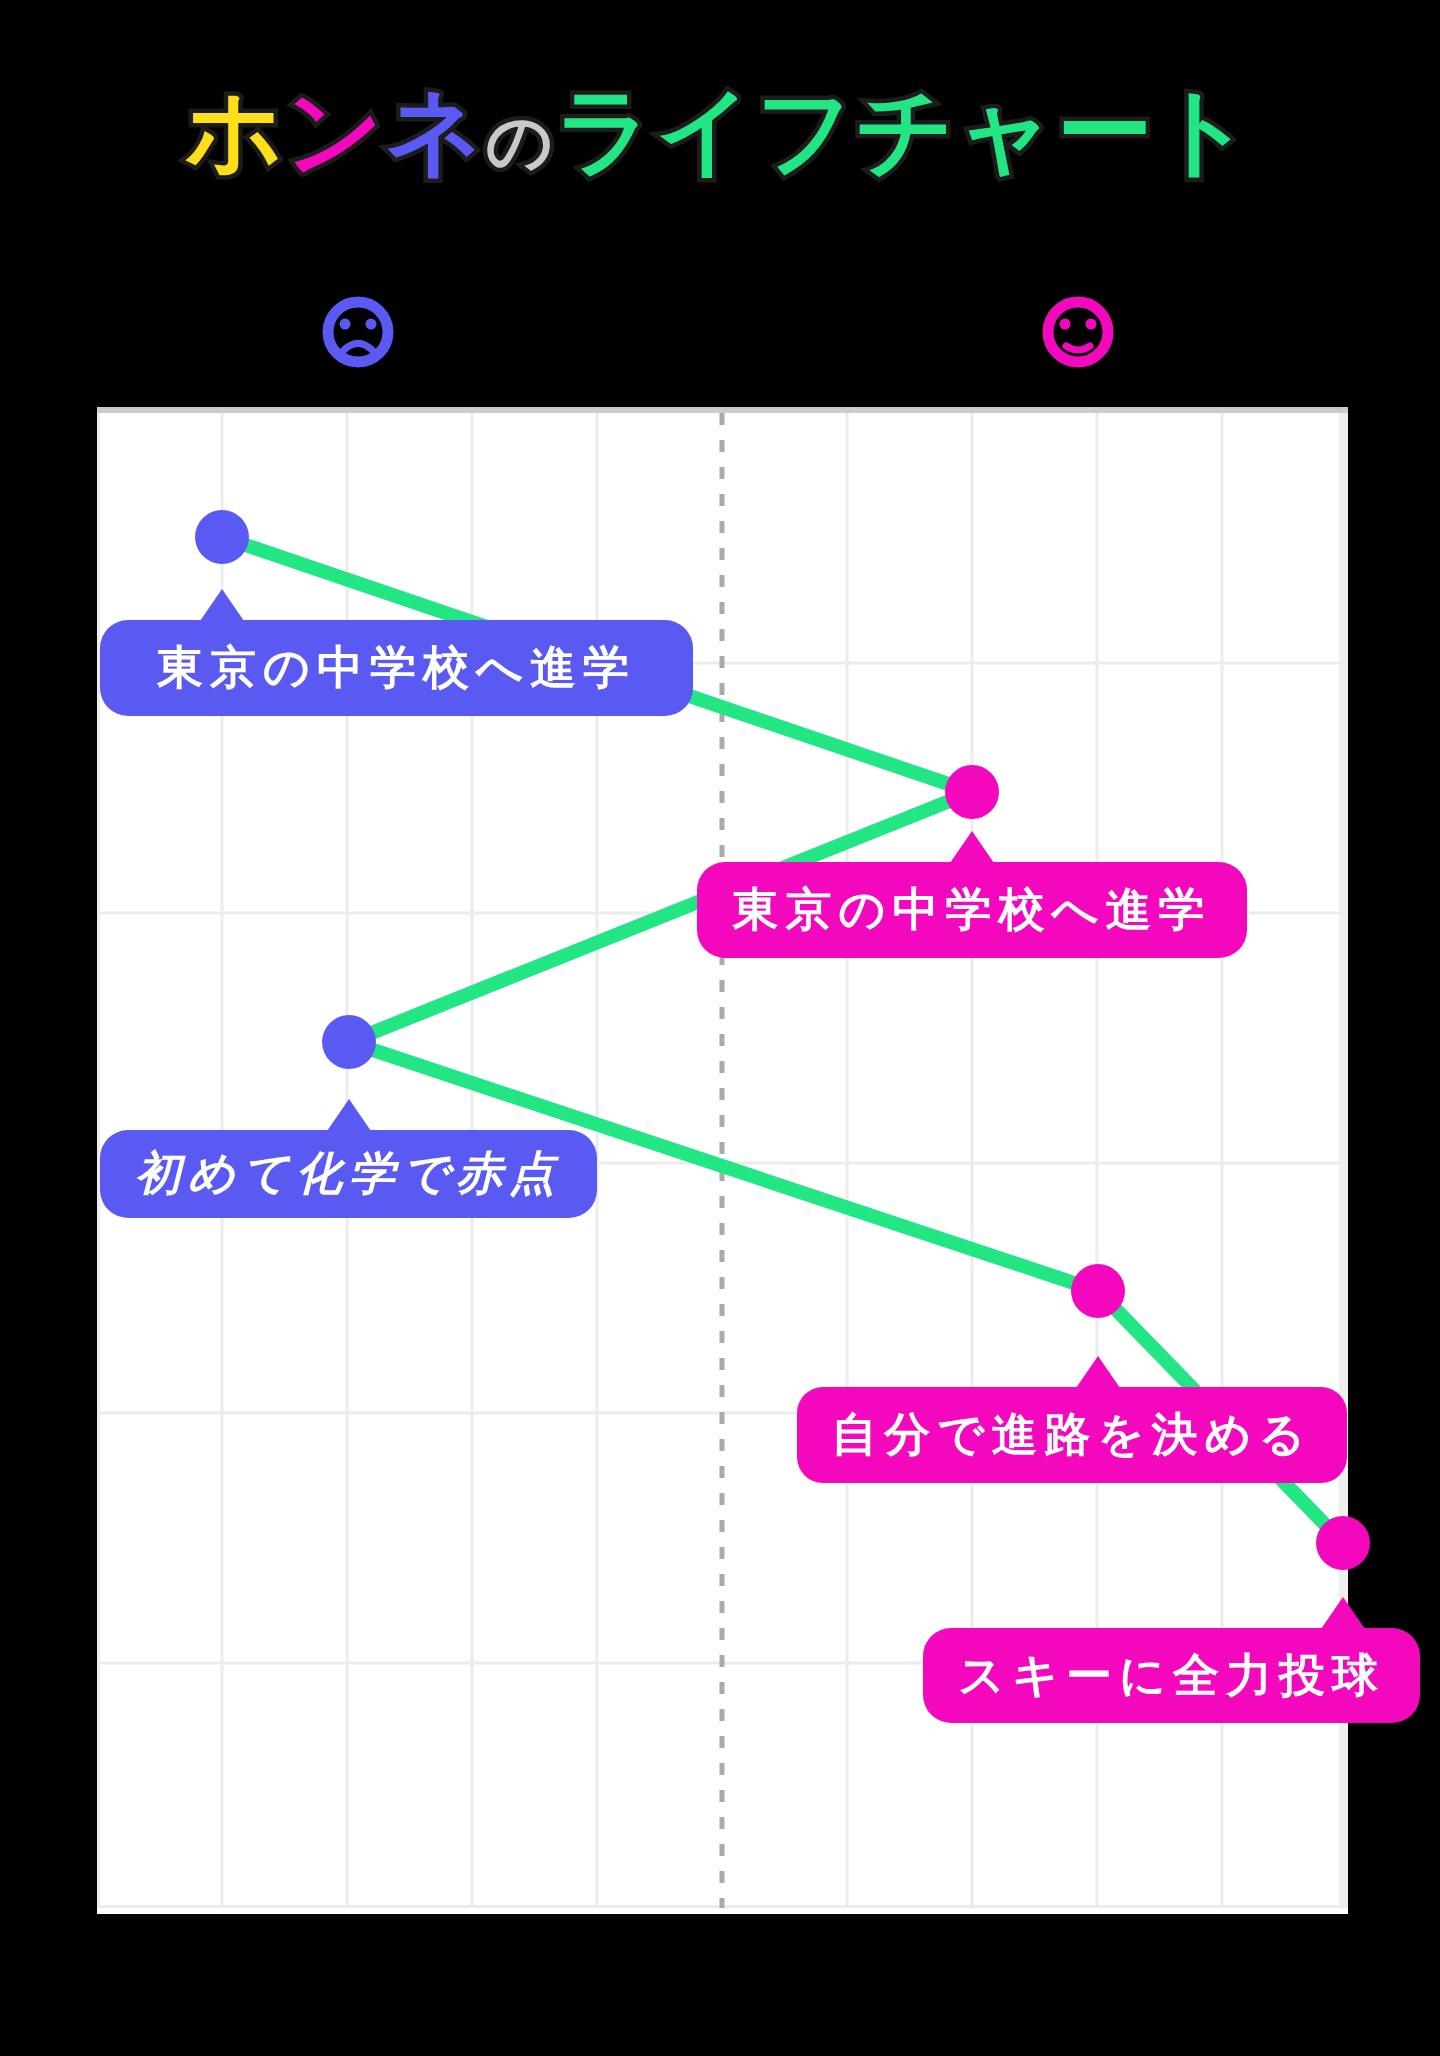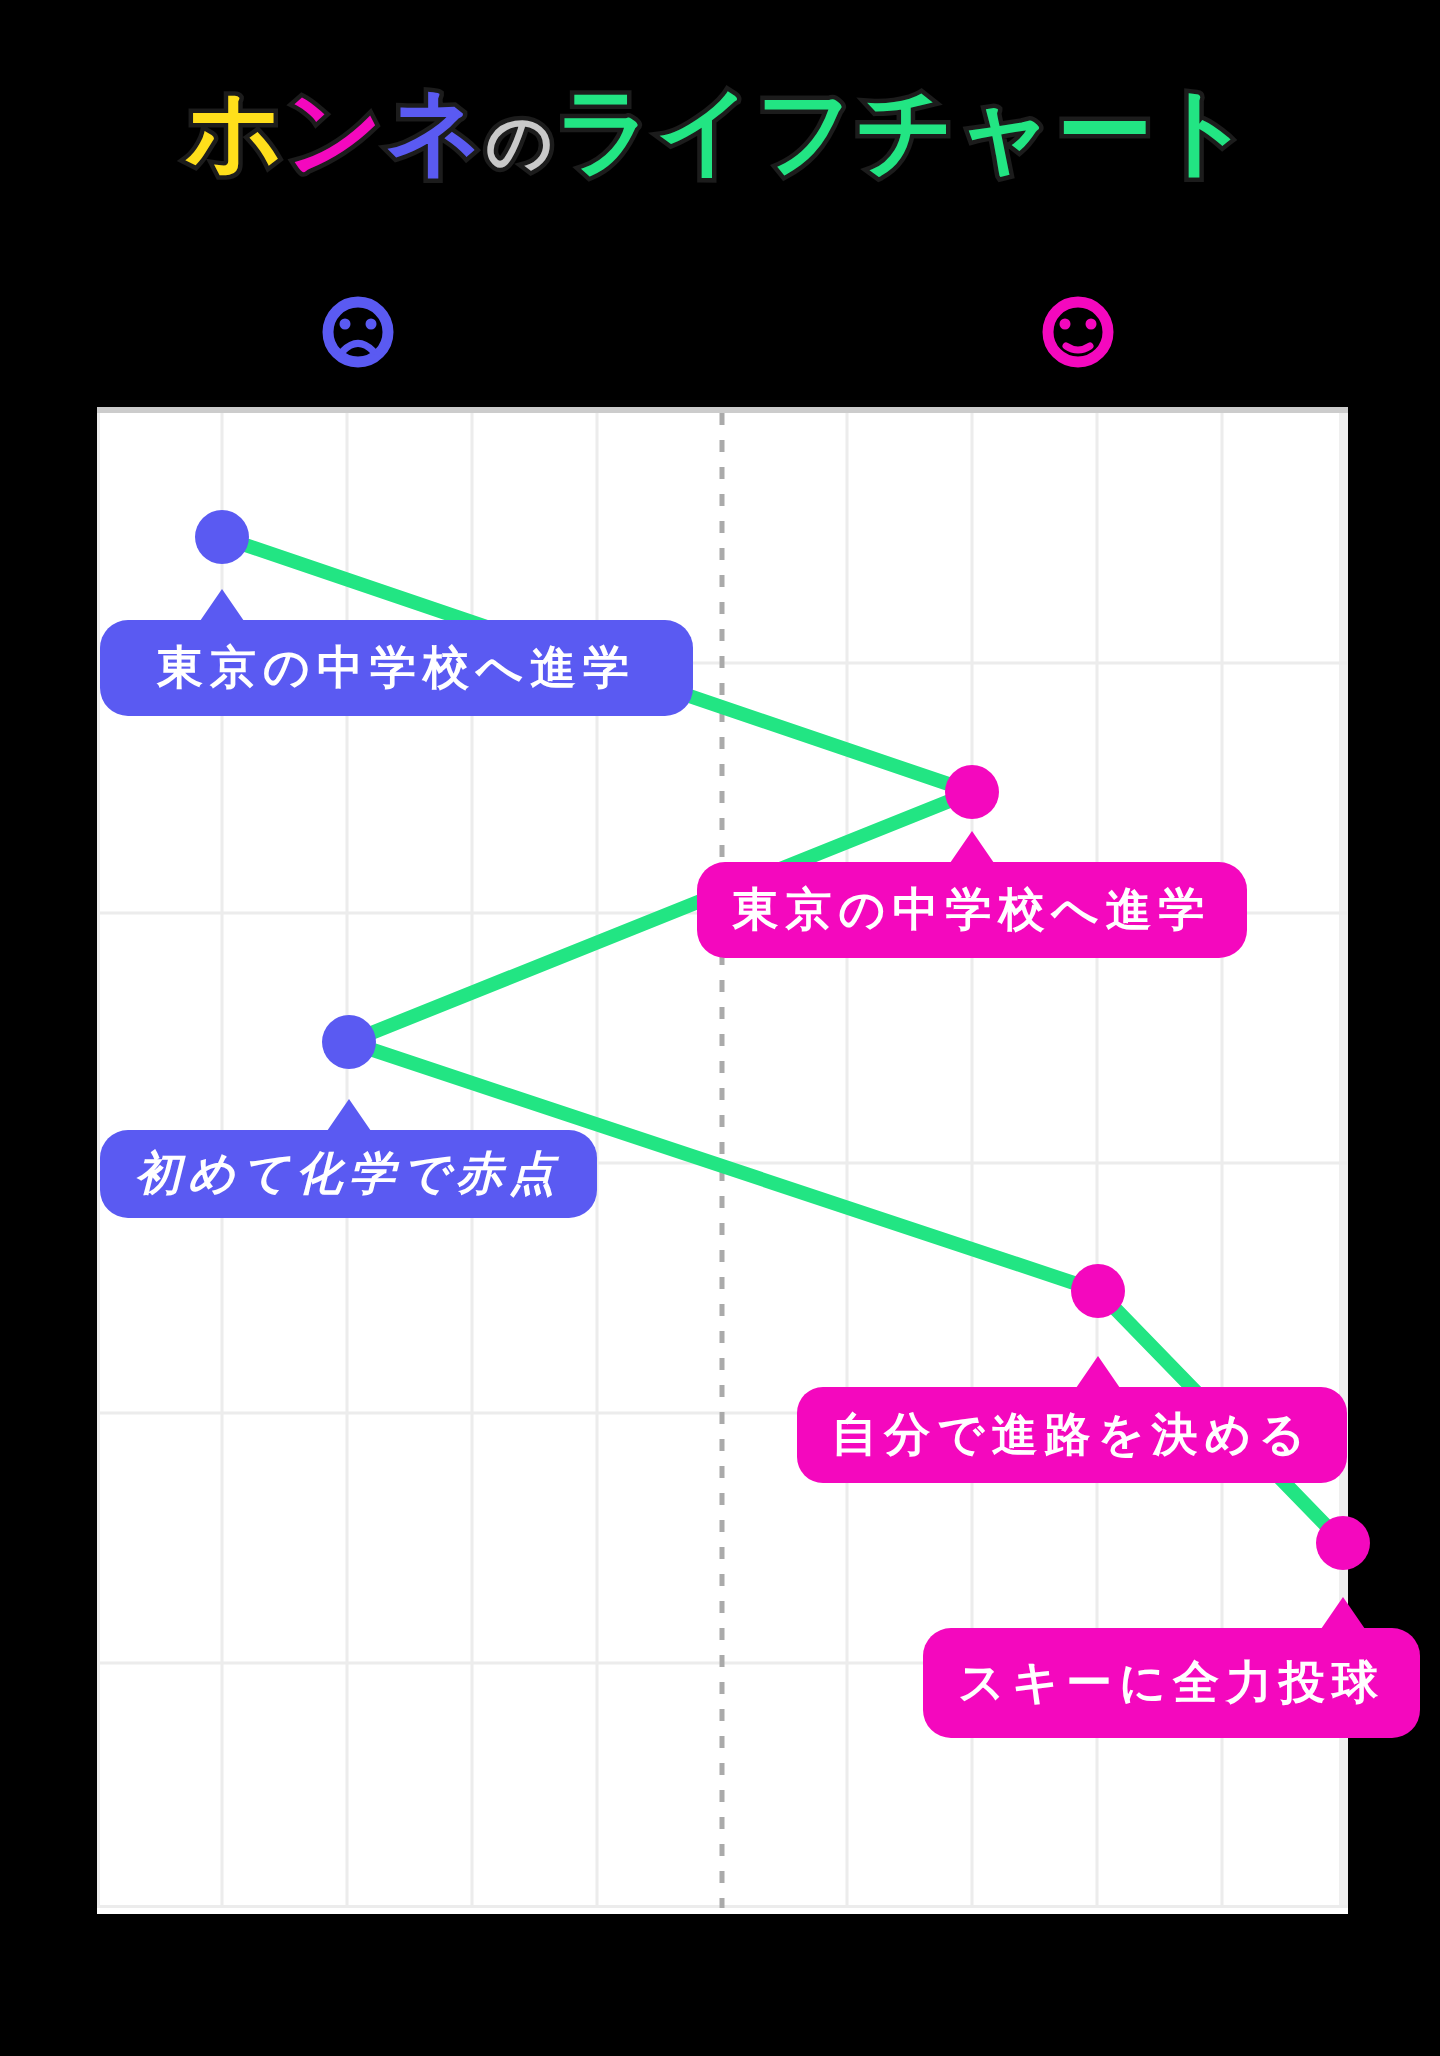--- a/index.html
+++ b/index.html
@@ -106,21 +106,21 @@
             <span>東京の中学校へ進学</span>
           </div>
           <div class="bubble" style="left: 3px; top: 717px; width: 497px; height: 88px; background: rgb(90, 90, 242); font-style: italic;">
             <div class="tip" style="left: 227px; background: rgb(90, 90, 242);"></div>
             <span>初めて化学で赤点</span>
           </div>
           <div class="bubble" style="left: 700px; top: 974px; width: 550px; height: 96px; background: rgb(244, 8, 190); border-radius: 26px;">
             <div class="tip" style="left: 279px; background: rgb(244, 8, 190);"></div>
             <span>自分で進路を決める</span>
           </div>
-          <div class="bubble" style="left: 826px; top: 1215px; width: 497px; height: 110px; background: rgb(244, 8, 190);">
+          <div class="bubble" style="left: 826px; top: 1215px; width: 497px; height: 95px; background: rgb(244, 8, 190);">
             <div class="tip" style="left: 398px; background: rgb(244, 8, 190);"></div>
             <span>スキーに全力投球</span>
           </div>
         </div>
     </div>
   </div>
 
 </div>
 
 </body></html>

